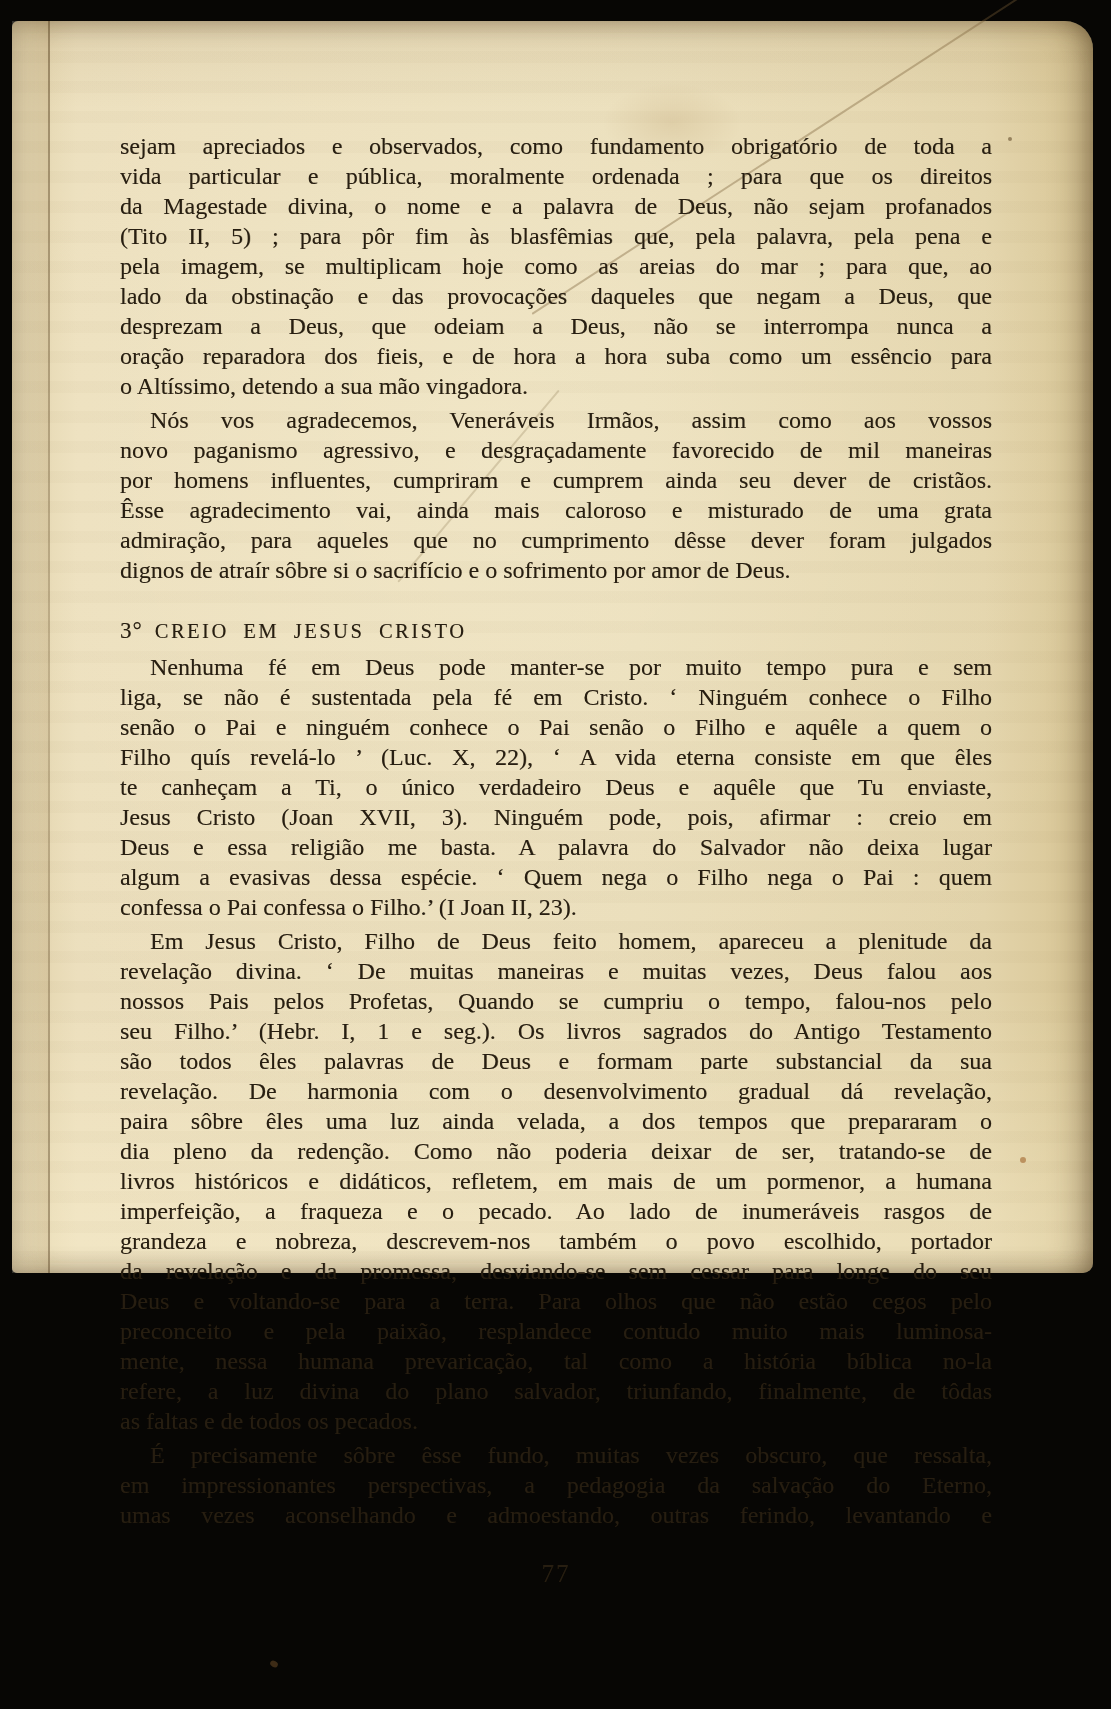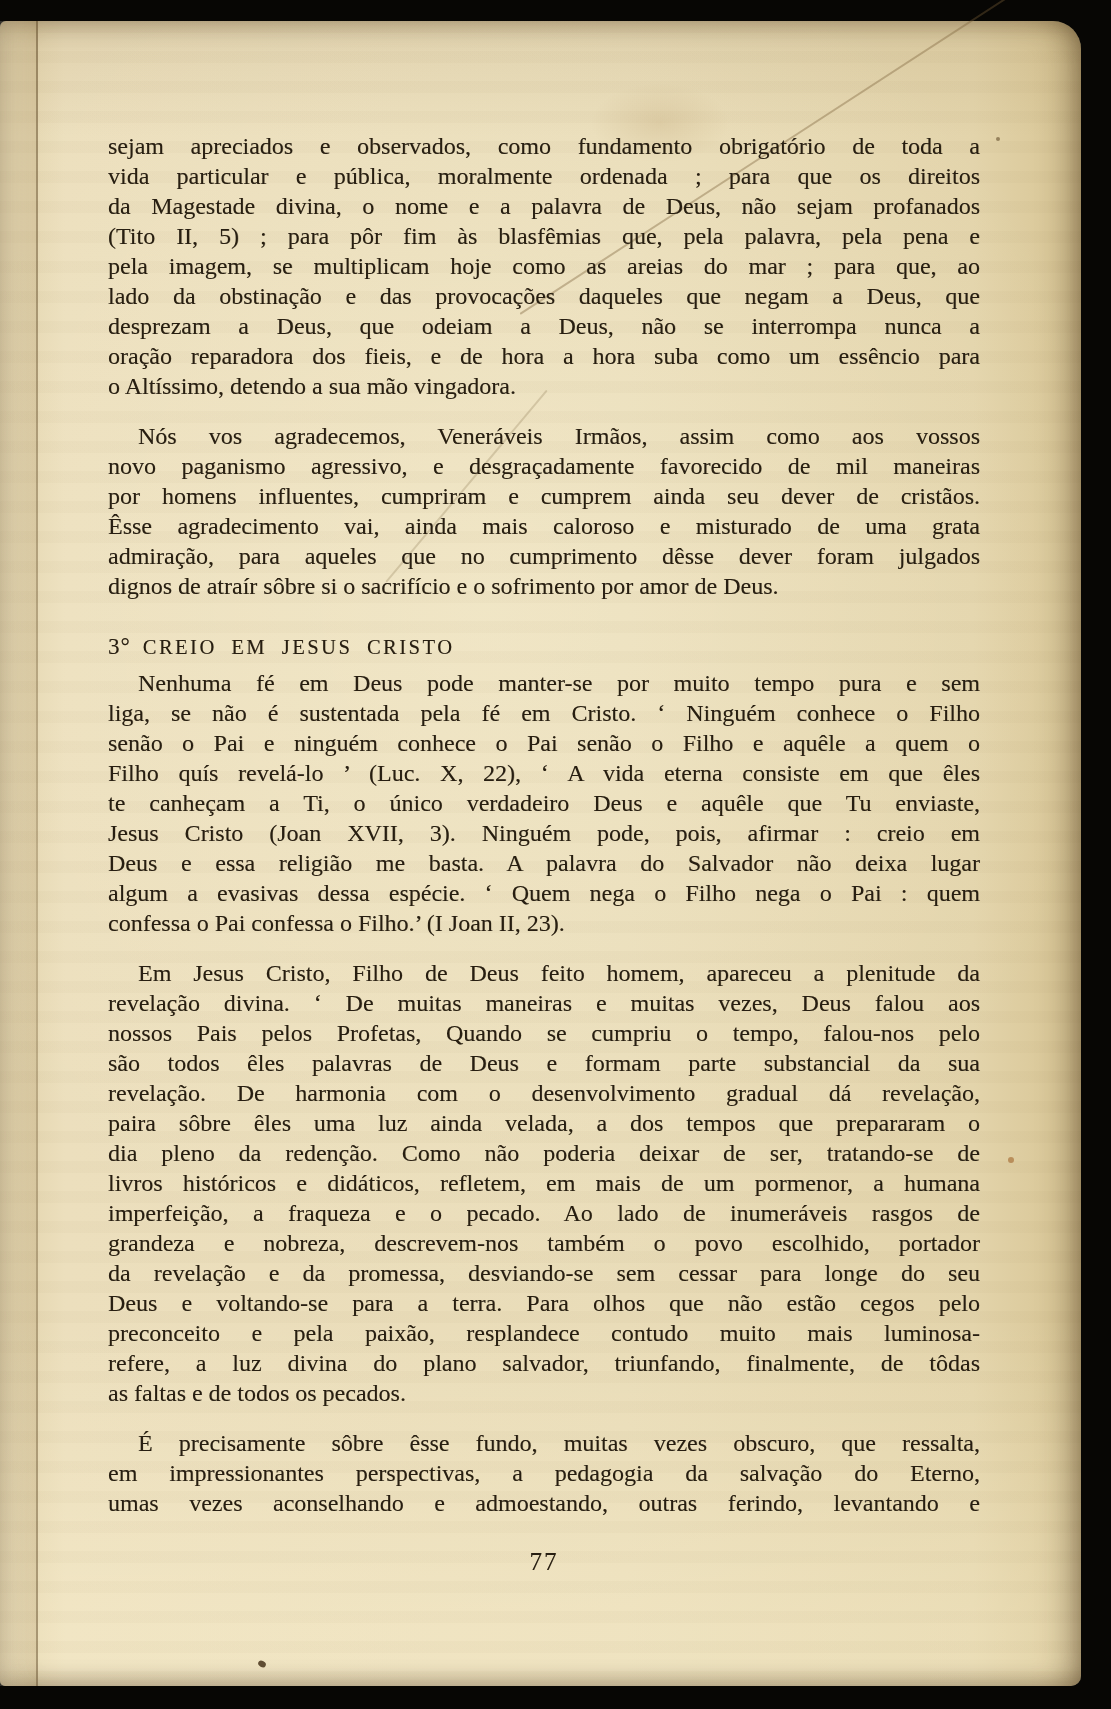--- a/index.html
+++ b/index.html
@@ -2,21 +2,21 @@
 <html><head>
 <meta charset="utf-8">
 <style>
   html,body{margin:0;padding:0;}
   body{
     width:1111px;height:1709px;position:relative;overflow:hidden;
     background:#070604;
     font-family:"Liberation Serif","DejaVu Serif",serif;
   }
   .page{
-    position:absolute;left:0;top:21px;width:1081px;height:1665px;
+    position:absolute;left:12px;top:21px;width:1081px;height:1252px;
     border-radius:6px 28px 10px 5px;
     background:
       repeating-linear-gradient(to bottom, rgba(130,105,60,.03) 0px, rgba(130,105,60,.03) 12px, rgba(0,0,0,0) 12px, rgba(0,0,0,0) 30px),
       radial-gradient(ellipse 900px 1000px at 45% 35%, rgba(255,250,226,.30), rgba(255,250,226,0) 72%),
       linear-gradient(to bottom, rgba(120,90,40,.10), rgba(0,0,0,0) 7%, rgba(0,0,0,0) 78%, rgba(255,246,214,.28) 96%),
       linear-gradient(to right, #e0d1a8 0%, #ecdfbd 6%, #e9dcb8 58%, #e3d4ab 90%, #d7c493 100%);
     box-shadow:
       inset -20px 0 34px -14px rgba(60,40,15,.50),
       inset 0 -12px 26px -14px rgba(60,40,15,.38),
       inset 22px 0 36px -20px rgba(90,65,30,.32),
@@ -34,21 +34,21 @@
   .crease.c1{left:520px;top:292px;width:580px;transform:rotate(-33deg);transform-origin:left center;}
   .crease.c2{left:386px;top:560px;width:250px;transform:rotate(-50deg);transform-origin:left center;opacity:.6;}
   .stain{position:absolute;border-radius:50%;}
   .stain.s1{left:258px;top:1640px;width:8px;height:6px;background:#47321a;opacity:.85;transform:rotate(28deg);}
   .stain.s2{left:1008px;top:1136px;width:6px;height:6px;background:#9a5b20;opacity:.55;}
   .stain.s3{left:590px;top:62px;width:140px;height:80px;background:radial-gradient(ellipse at center, rgba(150,110,50,.14), rgba(150,110,50,0) 70%);}
   .stain.s4{left:996px;top:116px;width:4px;height:4px;background:#5a4120;opacity:.55;}
 
   .text-col{position:absolute;left:108px;top:110px;width:872px;color:#271e11;}
   .para{font-size:24px;line-height:30px;text-shadow:.3px .3px 0 rgba(45,33,16,.38);}
-  .para + .para{margin-top:20px;}
+  .para + .para{margin-top:4px;}
   .line{text-align:justify;text-align-last:justify;}
   .para .line:last-child{text-align-last:left;font-family:Liberation Serif, serif;}
   .para.justify-all .line:last-child{text-align-last:justify;}
   .para.indent .line:first-child{text-indent:30px;}
 
   .heading{margin:30px 0 6px 0;font-weight:normal;color:#271e11;text-shadow:.3px .3px 0 rgba(45,33,16,.38);line-height:30px;}
   .hnum{font-size:23px;margin-right:12px;letter-spacing:1px;}
   .htitle{font-size:20.5px;letter-spacing:2.5px;word-spacing:7px;}
 
   .page-number{margin-top:30px;text-align:center;font-size:25px;letter-spacing:2px;color:#271e11;text-shadow:.3px .3px 0 rgba(45,33,16,.38);}
@@ -99,30 +99,32 @@
         <div class="line">te canheçam a Ti, o único verdadeiro Deus e aquêle que Tu enviaste,</div>
         <div class="line">Jesus Cristo (Joan XVII, 3). Ninguém pode, pois, afirmar : creio em</div>
         <div class="line">Deus e essa religião me basta. A palavra do Salvador não deixa lugar</div>
         <div class="line">algum a evasivas dessa espécie. ‘ Quem nega o Filho nega o Pai : quem</div>
         <div class="line">confessa o Pai confessa o Filho.’ (I Joan II, 23).</div>
       </div>
     <div class="para indent">
         <div class="line">Em Jesus Cristo, Filho de Deus feito homem, apareceu a plenitude da</div>
         <div class="line">revelação divina. ‘ De muitas maneiras e muitas vezes, Deus falou aos</div>
         <div class="line">nossos Pais pelos Profetas, Quando se cumpriu o tempo, falou-nos pelo</div>
+        <div class="line">seu Filho.’ (Hebr. I, 1 e seg.). Os livros sagrados do Antigo Testamento</div>
         <div class="line">são todos êles palavras de Deus e formam parte substancial da sua</div>
         <div class="line">revelação. De harmonia com o desenvolvimento gradual dá revelação,</div>
         <div class="line">paira sôbre êles uma luz ainda velada, a dos tempos que prepararam o</div>
         <div class="line">dia pleno da redenção. Como não poderia deixar de ser, tratando-se de</div>
         <div class="line">livros históricos e didáticos, refletem, em mais de um pormenor, a humana</div>
         <div class="line">imperfeição, a fraqueza e o pecado. Ao lado de inumeráveis rasgos de</div>
         <div class="line">grandeza e nobreza, descrevem-nos também o povo escolhido, portador</div>
         <div class="line">da revelação e da promessa, desviando-se sem cessar para longe do seu</div>
         <div class="line">Deus e voltando-se para a terra. Para olhos que não estão cegos pelo</div>
         <div class="line">preconceito e pela paixão, resplandece contudo muito mais luminosa-</div>
+        <div class="line">mente, nessa humana prevaricação, tal como a história bíblica no-la</div>
         <div class="line">refere, a luz divina do plano salvador, triunfando, finalmente, de tôdas</div>
         <div class="line">as faltas e de todos os pecados.</div>
       </div>
     <div class="para indent justify-all">
         <div class="line">É precisamente sôbre êsse fundo, muitas vezes obscuro, que ressalta,</div>
         <div class="line">em impressionantes perspectivas, a pedagogia da salvação do Eterno,</div>
         <div class="line">umas vezes aconselhando e admoestando, outras ferindo, levantando e</div>
       </div>
 
     <div class="page-number">77</div>

